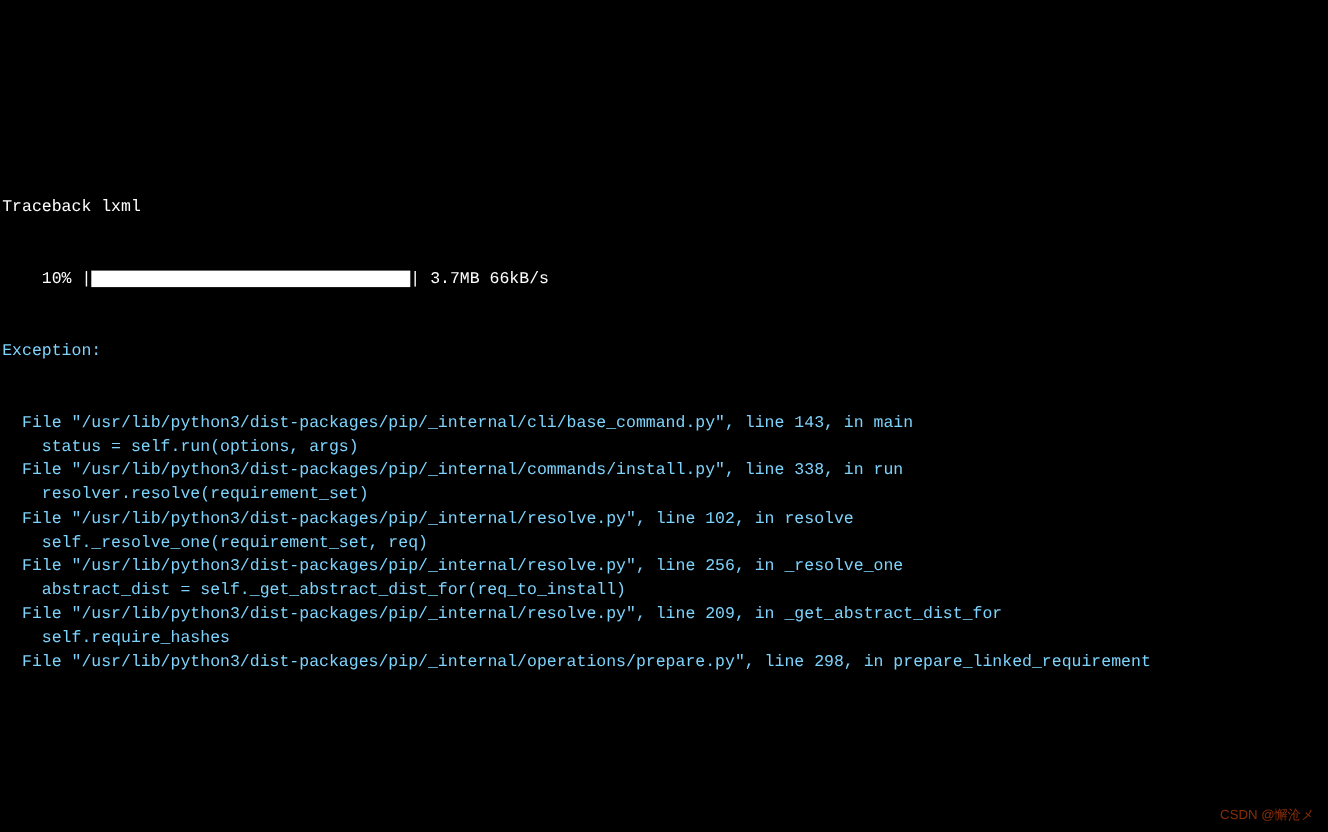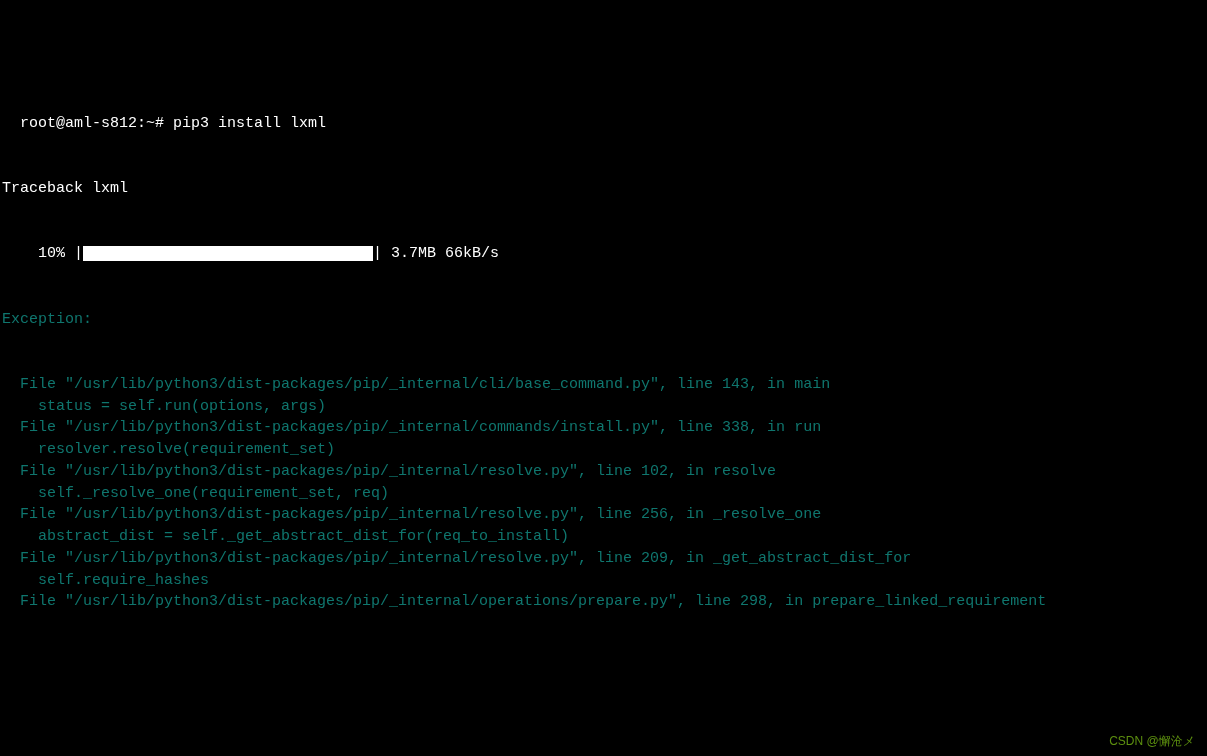--- a/index.html
+++ b/index.html
@@ -14,48 +14,48 @@
     font-size: 15px;
     line-height: 1.45;
     padding: 4px 2px;
     width: 1207px;
     height: 756px;
     overflow: hidden;
     white-space: pre-wrap;
     word-break: break-all;
   }
   .white { color: #ffffff; }
-  .red   { color: #0f766e; }
+  .red   { color: #7dd3fc; }
   .bar   {
     display: inline-block;
     background: #ffffff;
     height: 15px;
     vertical-align: middle;
     line-height: 1;
   }
   .indent-1 { display:block; padding-left: 0; }
   .indent-2 { display:block; padding-left: 18px; }
   .indent-3 { display:block; padding-left: 36px; }
   .watermark {
     position: fixed;
     right: 12px;
     bottom: 6px;
-    color: #84cc16;
+    color: #c2410c;
     font-size: 12px;
     font-family: sans-serif;
     opacity: 0.7;
   }
 </style>
 </head>
 <body>
 
 
 
 <div>
-  <span class="white"><span>root@aml-s812:~#</span> <span>pip3 install lxml</span></span><br>
+  <br>
   <span class="white indent-1">Traceback lxml</span>
   <span class="white indent-1"><span>    10% |</span><span class="bar" style="width:290px"></span><span>| 3.7MB 66kB/s</span></span>
   <span class="red indent-1">Exception:</span>
   <div id="frames"><span class="red indent-2">File "/usr/lib/python3/dist-packages/pip/_internal/cli/base_command.py", line 143, in main</span><span class="red indent-3">status = self.run(options, args)</span><span class="red indent-2">File "/usr/lib/python3/dist-packages/pip/_internal/commands/install.py", line 338, in run</span><span class="red indent-3">resolver.resolve(requirement_set)</span><span class="red indent-2">File "/usr/lib/python3/dist-packages/pip/_internal/resolve.py", line 102, in resolve</span><span class="red indent-3">self._resolve_one(requirement_set, req)</span><span class="red indent-2">File "/usr/lib/python3/dist-packages/pip/_internal/resolve.py", line 256, in _resolve_one</span><span class="red indent-3">abstract_dist = self._get_abstract_dist_for(req_to_install)</span><span class="red indent-2">File "/usr/lib/python3/dist-packages/pip/_internal/resolve.py", line 209, in _get_abstract_dist_for</span><span class="red indent-3">self.require_hashes</span><span class="red indent-2">File "/usr/lib/python3/dist-packages/pip/_internal/operations/prepare.py", line 298, in prepare_linked_requirement</span></div>
   
 </div>
 
 <div class="watermark">CSDN @懈沧メ</div>
 
 

